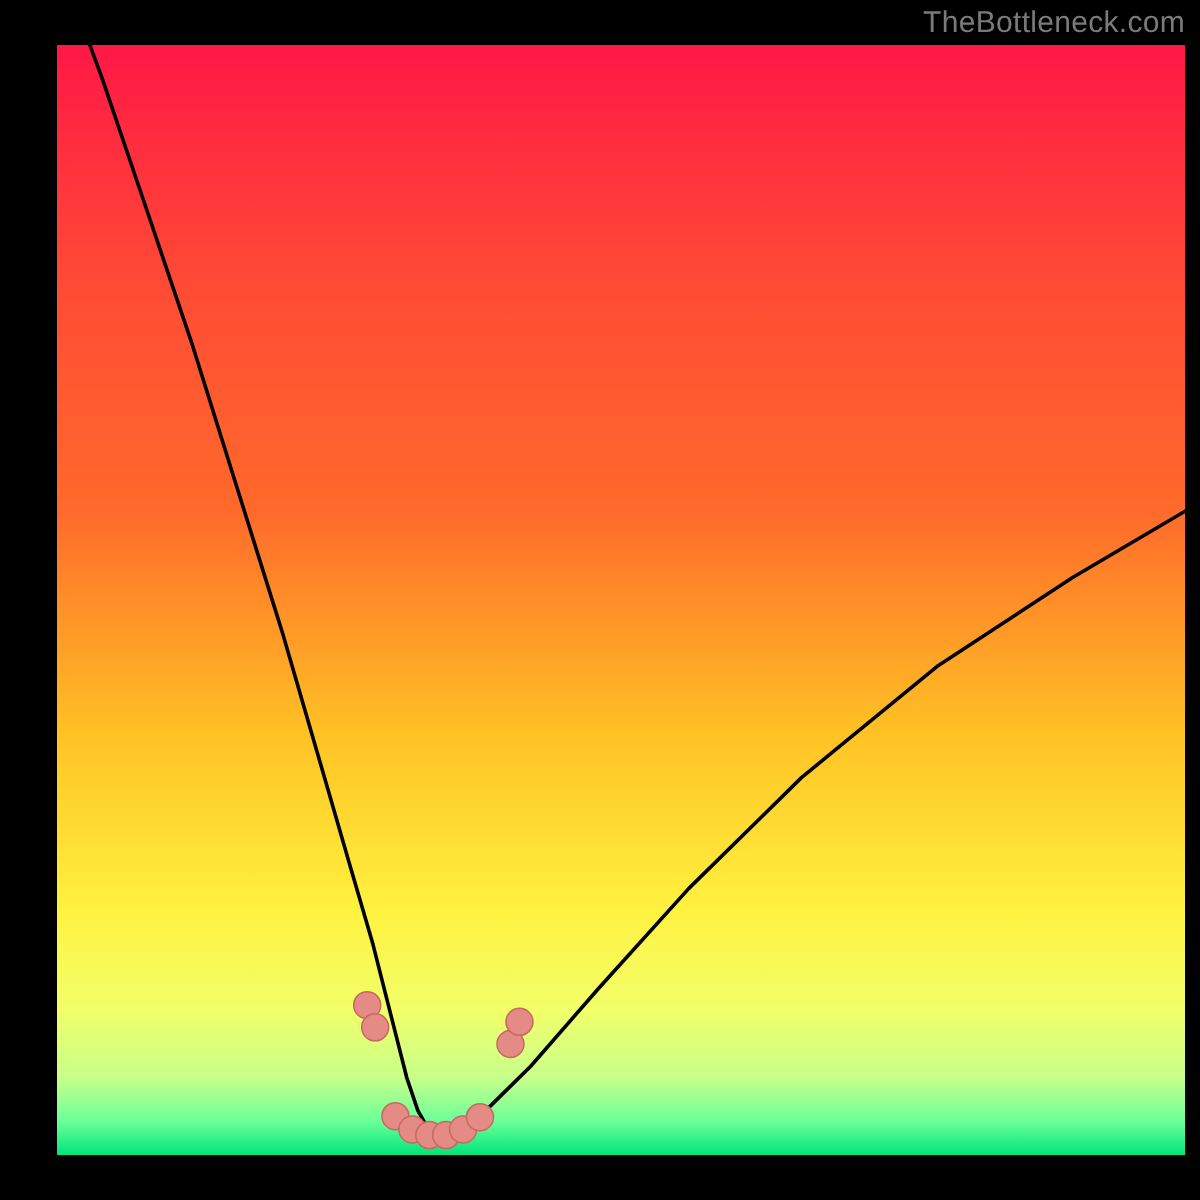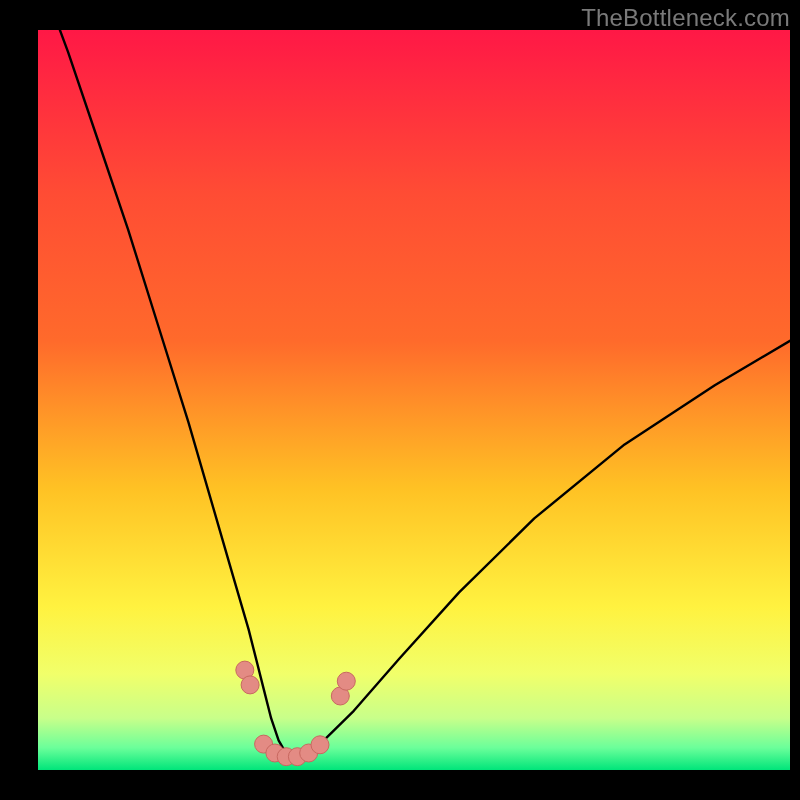--- a/index.html
+++ b/index.html
@@ -14,21 +14,21 @@
   .frame {
     position: absolute;
     inset: 0;
     background: #000;
   }
   .watermark {
     position: absolute;
     top: 4px;
     right: 10px;
     color: #7a7a7a;
-    font-size: 24px;
+    font-size: 20px;
     letter-spacing: 0.2px;
     z-index: 5;
   }
   .plot-area {
     position: absolute;
     left: 38px;
     top: 30px;
     width: 752px;
     height: 740px;
     overflow: hidden;

